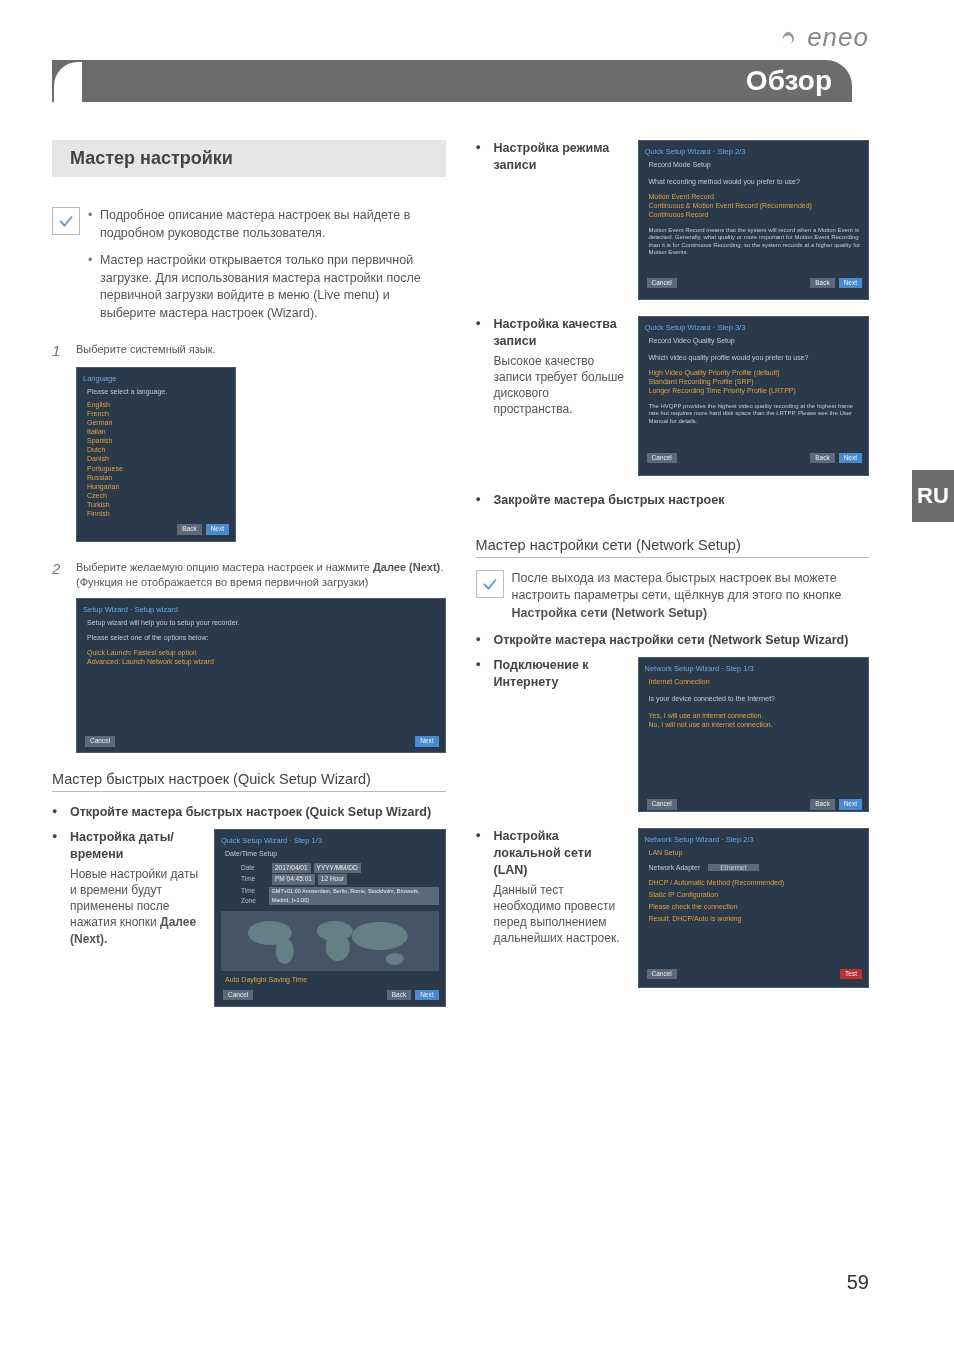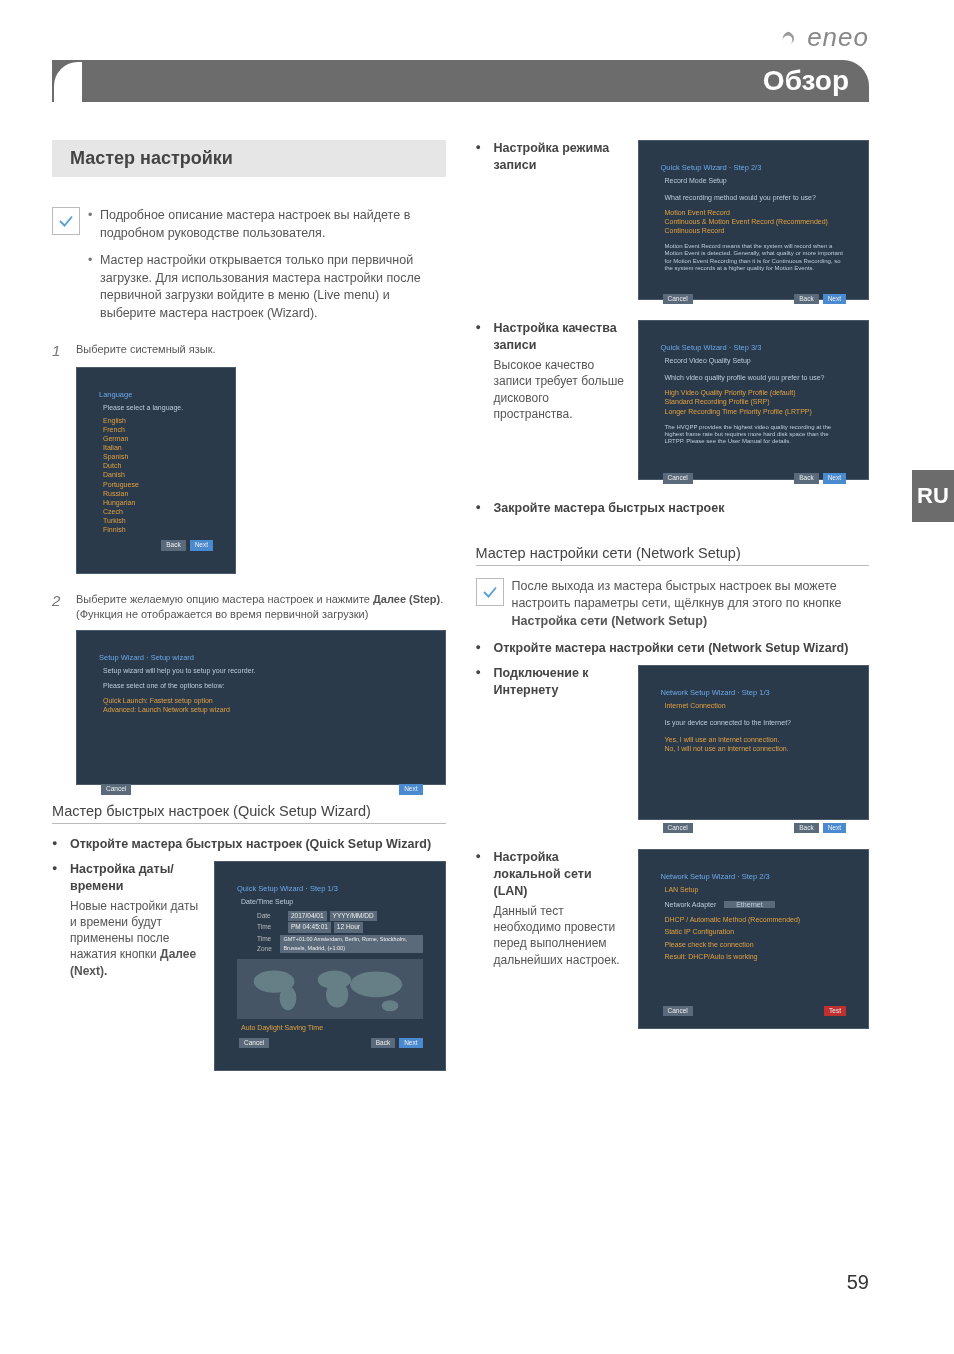--- a/index.html
+++ b/index.html
@@ -23,21 +23,21 @@
   .logo-icon {
     display: inline-block;
     width: 22px;
     height: 22px;
     vertical-align: middle;
   }
   .header-bar {
     position: absolute;
     top: 60px;
     left: 52px;
-    right: 85px;
+    right: 102px;
     height: 42px;
     background: #6c6c6c;
     border-radius: 0 26px 0 0;
     text-align: right;
     padding-right: 20px;
     line-height: 42px;
     color: #fff;
     font-size: 28px;
     font-weight: bold;
   }
@@ -105,21 +105,21 @@
     color: #777;
     flex-shrink: 0;
   }
   .step-text { flex: 1; font-size: 11px; line-height: 1.4; color: #555; }
   .screenshot {
     background: #2b3a4a;
     border: 1px solid #4a5a6a;
     margin: 8px 0 18px 24px;
     font-size: 7px;
     color: #cfe0f0;
-    padding: 22px;
+    padding: 6px;
     line-height: 1.3;
   }
   .screenshot.wide { margin-left: 0; }
   .screenshot .title-line { color: #6aa8e8; font-size: 7.5px; margin-bottom: 2px; }
   .screenshot .opt { color: #e0a040; padding-left: 4px; }
   .screenshot .sub { color: #bcd; padding-left: 4px; margin-top: 3px; }
   .screenshot .btn-row { text-align: right; margin-top: 6px; }
   .screenshot .btn-row span {
     display: inline-block;
     background: #5a6a7a;
@@ -247,21 +247,21 @@
       </div>
       <div class="btn-row">
         <span>Back</span>
         <span class="primary">Next</span>
       </div>
     </div>
 
     <div class="step-row">
       <div class="step-num">2</div>
       <div class="step-text">
-        <span>Выберите желаемую опцию мастера настроек и нажмите </span><b>Далее (Step)</b><span>. (Функция не отображается во время первичной загрузки)</span>
+        <span>Выберите желаемую опцию мастера настроек и нажмите </span><b>Далее (Next)</b><span>. (Функция не отображается во время первичной загрузки)</span>
       </div>
     </div>
 
     <div class="screenshot" style="height:155px;">
       <div class="title-line">Setup Wizard · Setup wizard</div>
       <div class="sub">Setup wizard will help you to setup your recorder.</div>
       <div class="sub" style="margin-top:6px">Please select one of the options below:</div>
       <div class="opt" style="margin-top:6px">Quick Launch: Fastest setup option</div>
       <div class="opt">Advanced: Launch Network setup wizard</div>
       <div class="btn-row" style="margin-top:70px">
@@ -413,21 +413,21 @@
     </div>
 
     <div class="side-by-side">
       <div class="left-text">
         <div class="bullet-item">
           <span>Настройка локальной сети (LAN)</span>
           <span class="sub-note">Данный тест необходимо провести перед выполнением дальнейших настроек.</span>
         </div>
       </div>
       <div class="right-shot">
-        <div class="screenshot wide" style="height:180px">
+        <div class="screenshot wide" style="height:160px">
           <div class="title-line">Network Setup Wizard · Step 2/3</div>
           <div class="sub" style="color:#e0a040">LAN Setup</div>
           <div class="sub" style="margin-top:6px">
             <span>Network Adapter</span>
             <span style="background:#5a6a7a;padding:0 12px;margin-left:6px">Ethernet</span>
           </div>
           <div class="sub" style="color:#e0a040;margin-top:6px">DHCP / Automatic Method (Recommended)</div>
           <div class="sub" style="color:#e0a040">Static IP Configuration</div>
           <div class="sub" style="color:#e0a040">Please check the connection</div>
           <div class="sub" style="color:#e0a040">Result: DHCP/Auto is working</div>

